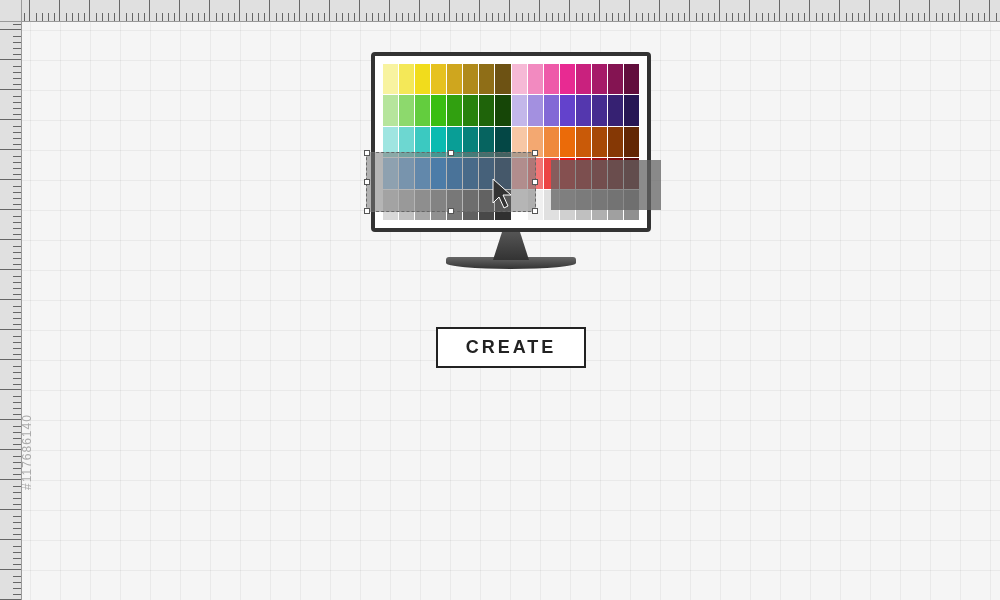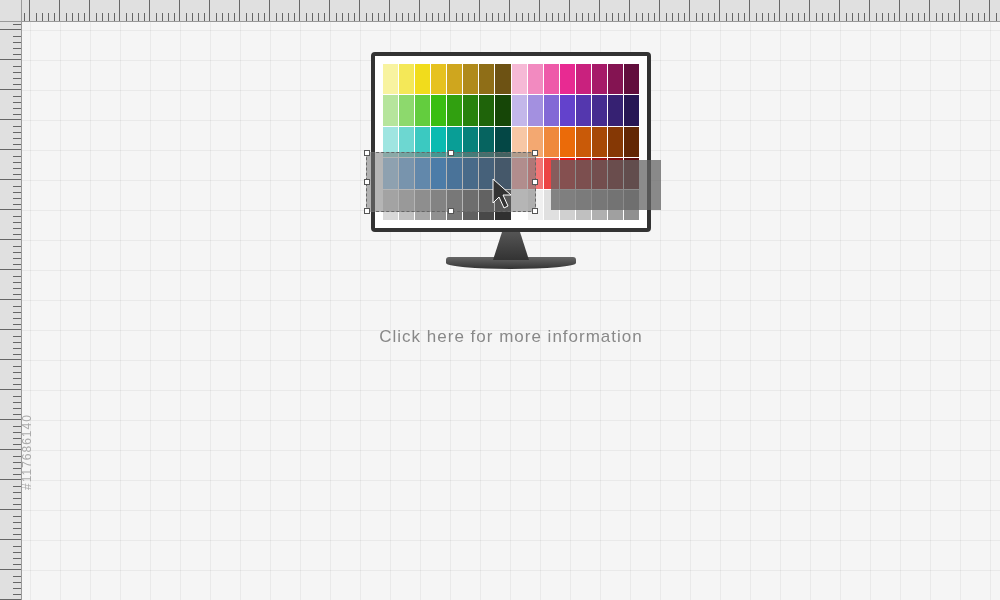--- a/index.html
+++ b/index.html
@@ -629,16 +629,16 @@
         <div class="h bc"></div>
         <div class="h br"></div>
     </div>
     <div class="sel-box sel-b"></div>
 
     <svg class="cursor" width="28" height="34" viewBox="0 0 28 34">
       <path d="M2 2 L2 26 L8 20 L13 31 L17 29 L12 18 L20 18 Z" fill="#333" stroke="#fff" stroke-width="1"></path>
     </svg>
   </div>
 
-  <div class="info-link">Click here for more information</div>
+  <button class="create-btn">CREATE</button>
 </div>
 
 <div class="watermark">#117686140</div>
 
 </body></html>

